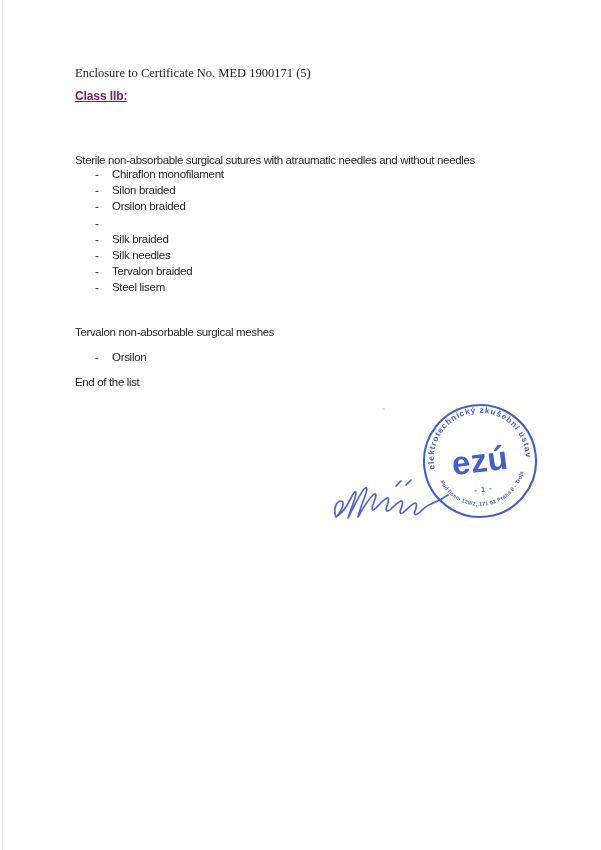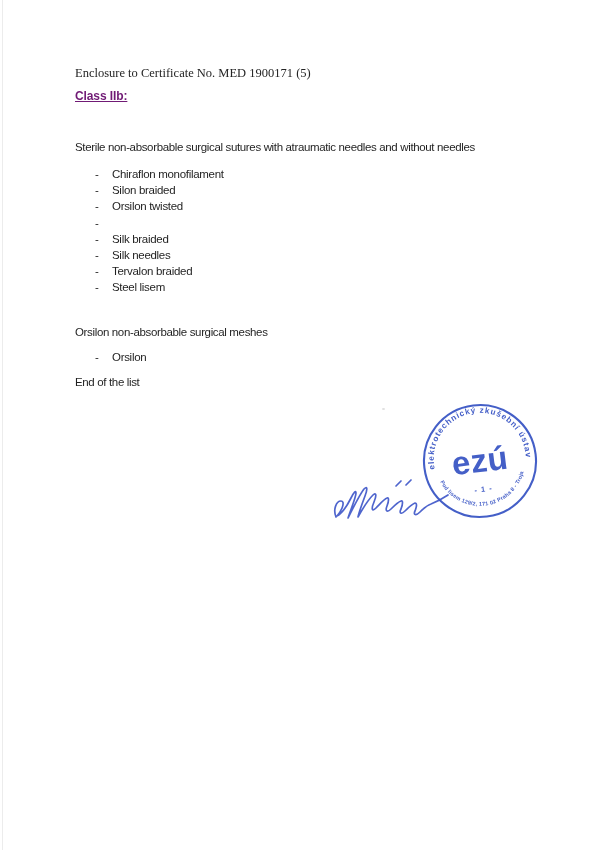--- a/index.html
+++ b/index.html
@@ -47,21 +47,21 @@
     letter-spacing: -0.1px;
   }
   .para {
     position: absolute;
     left: 75px;
     font-size: 11.5px;
     letter-spacing: -0.35px;
     color: #1f1f1f;
     white-space: nowrap;
   }
-  .para1 { top: 141px; }
+  .para1 { top: 154px; }
   .para2 { top: 326px; }
   .end-note { top: 376px; }
   .dash-list {
     position: absolute;
     left: 75px;
   }
   .list1 { top: 168px; }
   .list2 { top: 351px; }
   .li-row {
     display: flex;
@@ -108,21 +108,21 @@
     <div class="li-row">
       <span class="li-dash">-</span>
       <span>Chiraflon monofilament</span>
     </div>
     <div class="li-row">
       <span class="li-dash">-</span>
       <span>Silon braided</span>
     </div>
     <div class="li-row">
       <span class="li-dash">-</span>
-      <span>Orsilon twisted</span>
+      <span>Orsilon braided</span>
     </div>
     <div class="li-row">
       <span class="li-dash">-</span>
     </div>
     <div class="li-row">
       <span class="li-dash">-</span>
       <span>Silk braided</span>
     </div>
     <div class="li-row">
       <span class="li-dash">-</span>
@@ -131,21 +131,21 @@
     <div class="li-row">
       <span class="li-dash">-</span>
       <span>Tervalon braided</span>
     </div>
     <div class="li-row">
       <span class="li-dash">-</span>
       <span>Steel lisem</span>
     </div>
   </div>
 
-  <div class="para para2">Orsilon non-absorbable surgical meshes</div>
+  <div class="para para2">Tervalon non-absorbable surgical meshes</div>
 
   <div class="dash-list list2">
     <div class="li-row">
       <span class="li-dash">-</span>
       <span>Orsilon</span>
     </div>
   </div>
 
   <div class="para end-note">End of the list</div>
 

